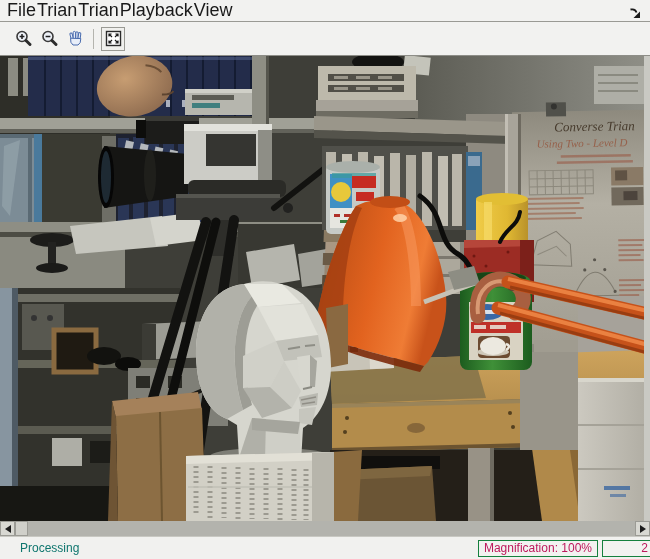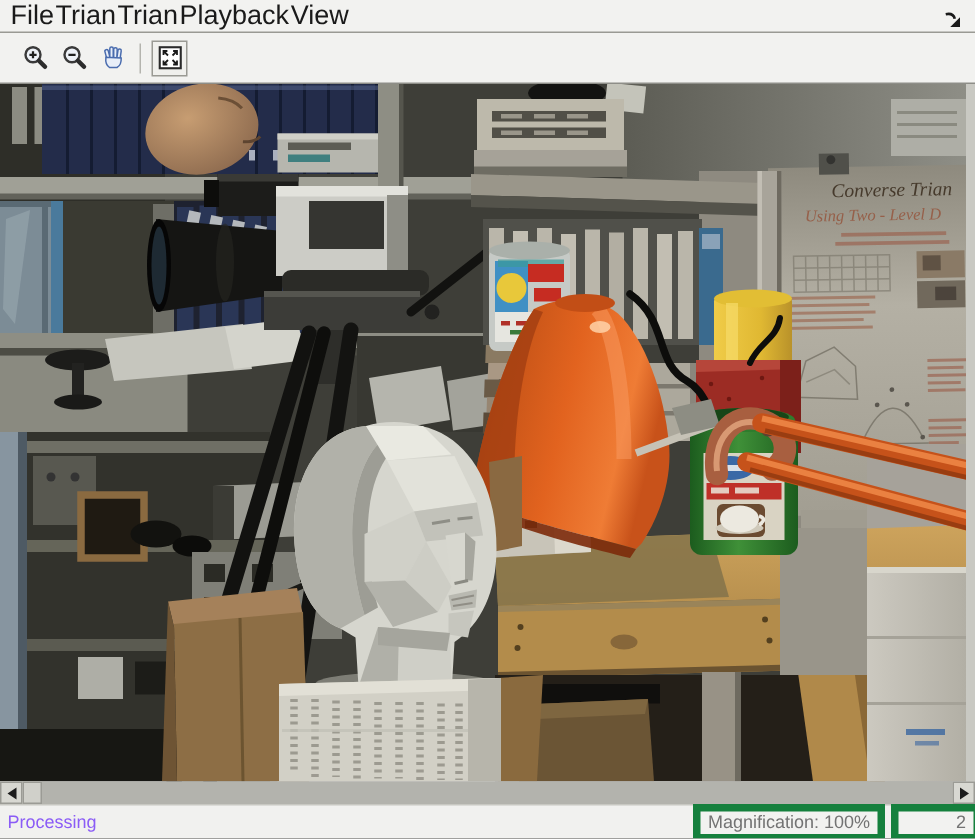--- a/index.html
+++ b/index.html
@@ -33,23 +33,23 @@
   .sbtn.left{left:0;}
   .sbtn.right{right:0;}
   .tri-l{width:0;height:0;border-style:solid;border-width:4px 6px 4px 0;border-color:transparent #1c1c1c transparent transparent;}
   .tri-r{width:0;height:0;border-style:solid;border-width:4px 0 4px 6px;border-color:transparent transparent transparent #1c1c1c;}
   .sthumb{position:absolute;left:15px;top:0;width:13px;height:15px;background:#d0d0ca;border:1px solid #9b9b95;box-sizing:border-box;}
   
   .statusbar{
     height:22px;background:#f1f1ef;border-top:1px solid #c8c8c2;
     display:flex;align-items:center;font-size:12px;white-space:nowrap;
   }
-  .smsg{color:#8b5cf6;padding-left:5px;flex:1;}
+  .smsg{color:#0f766e;padding-left:20px;flex:1;}
   .scell{
-    border:5px solid #15803d;background:#f2f2f0;color:#737373;
+    border:1px solid #15803d;background:#f2f2f0;color:#be185d;
     height:15px;line-height:15px;padding:0 5px;margin-left:4px;text-align:right;
   }
   .scell.last{min-width:40px;margin-right:-4px;}
 </style>
 </head>
 <body>
 
 <div class="app">
 
   <div class="menubar">

